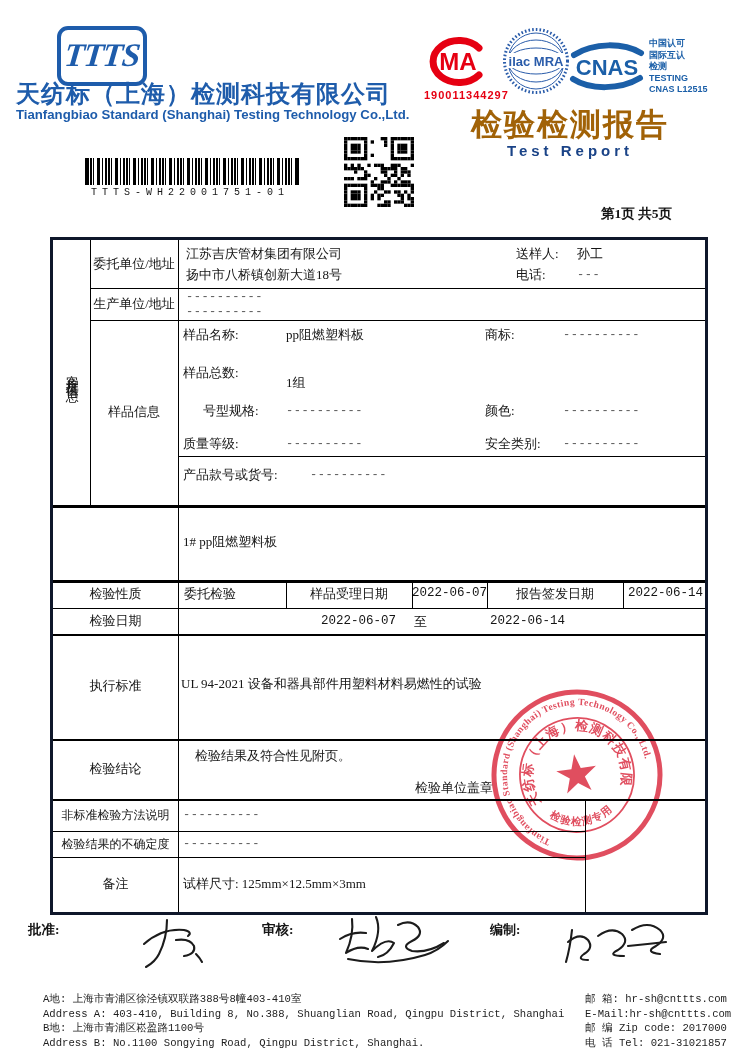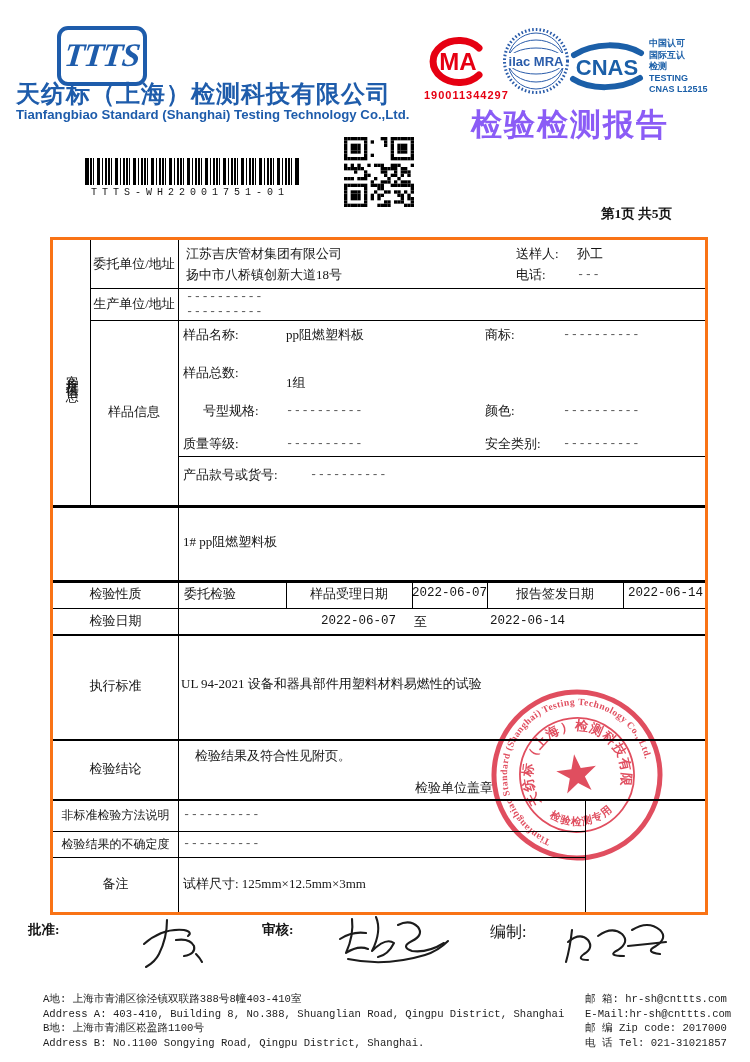--- a/index.html
+++ b/index.html
@@ -272,25 +272,26 @@
   </div>
 
   <div class="t" style="left:649px;top:38px;font-size:9px;line-height:11.5px;color:#1b5fa8;font-weight:bold;font-family:'Liberation Sans','DejaVu Sans',sans-serif;">
     <div>中国认可</div>
     <div>国际互认</div>
     <div>检测</div>
     <div>TESTING</div>
     <div>CNAS L12515</div>
   </div>
 
-  <div class="t c" style="left:445px;top:106px;width:250px;font-size:31px;font-weight:bold;color:#8b5cf6;letter-spacing:2px;">检验检测报告</div>
+  <div class="t c" style="left:445px;top:106px;width:250px;font-size:31px;font-weight:bold;color:#a16207;letter-spacing:2px;">检验检测报告</div>
+  <div class="t c" style="left:445px;top:142px;width:250px;font-size:15px;font-weight:bold;color:#1a4387;letter-spacing:4px;font-family:'Liberation Sans','DejaVu Sans',sans-serif;">Test Report</div>
 
   <div class="t" style="left:601px;top:206px;font-size:13.5px;font-weight:bold;">第1页 共5页</div>
 
-  <div style="position:absolute;left:50px;top:237px;width:658px;height:678px;border:3px solid #f97316;box-sizing:border-box;">
+  <div style="position:absolute;left:50px;top:237px;width:658px;height:678px;border:3px solid #0f172a;box-sizing:border-box;">
 
     <div class="hl" style="top:48px;left:37px;right:0;height:1px;"></div>
     <div class="hl" style="top:80px;left:37px;right:0;height:1px;"></div>
     <div class="hl" style="top:216px;left:125px;right:0;height:1px;"></div>
     <div class="hl" style="top:265px;left:0;right:0;height:2.5px;"></div>
     <div class="hl" style="top:340px;left:0;right:0;height:2.5px;"></div>
     <div class="hl" style="top:368px;left:0;right:0;height:1px;"></div>
     <div class="hl" style="top:394px;left:0;right:0;height:2px;"></div>
     <div class="hl" style="top:499px;left:0;right:0;height:1.5px;"></div>
     <div class="hl" style="top:559px;left:0;right:0;height:1.5px;"></div>
@@ -389,21 +390,21 @@
         <text font-size="10.5" font-weight="bold" letter-spacing="1" stroke="none">
           <textPath href="#arc-bottom" startOffset="0">检验检测专用章</textPath>
         </text>
         <polygon stroke="none" points="0,-21 4.7,-6.5 20,-6.5 7.6,2.5 12.3,17 0,8 -12.3,17 -7.6,2.5 -20,-6.5 -4.7,-6.5"></polygon>
       </g>
     </svg>
   </div>
 
   <div class="t" style="left:28px;top:922px;font-size:13.5px;font-weight:bold;">批准:</div>
   <div class="t" style="left:262px;top:922px;font-size:13.5px;font-weight:bold;">审核:</div>
-  <div class="t" style="left:490px;top:922px;font-size:16px;font-weight:normal;">编制:</div>
+  <div class="t" style="left:490px;top:922px;font-size:13px;font-weight:bold;">编制:</div>
 
   <div class="t sig" style="left:130px;top:910px;">
     <svg width="95" height="62" viewBox="0 0 95 62">
       <path d="M14 34 Q32 18 54 20 Q63 22 58 26"></path>
       <path d="M37 10 Q37 28 29 44 Q25 52 16 57"></path>
       <path d="M46 30 Q60 28 64 36 Q66 44 54 46"></path>
       <path d="M66 44 q4 4 6 8"></path>
     </svg>
   </div>
   <div class="t sig" style="left:330px;top:903px;">

